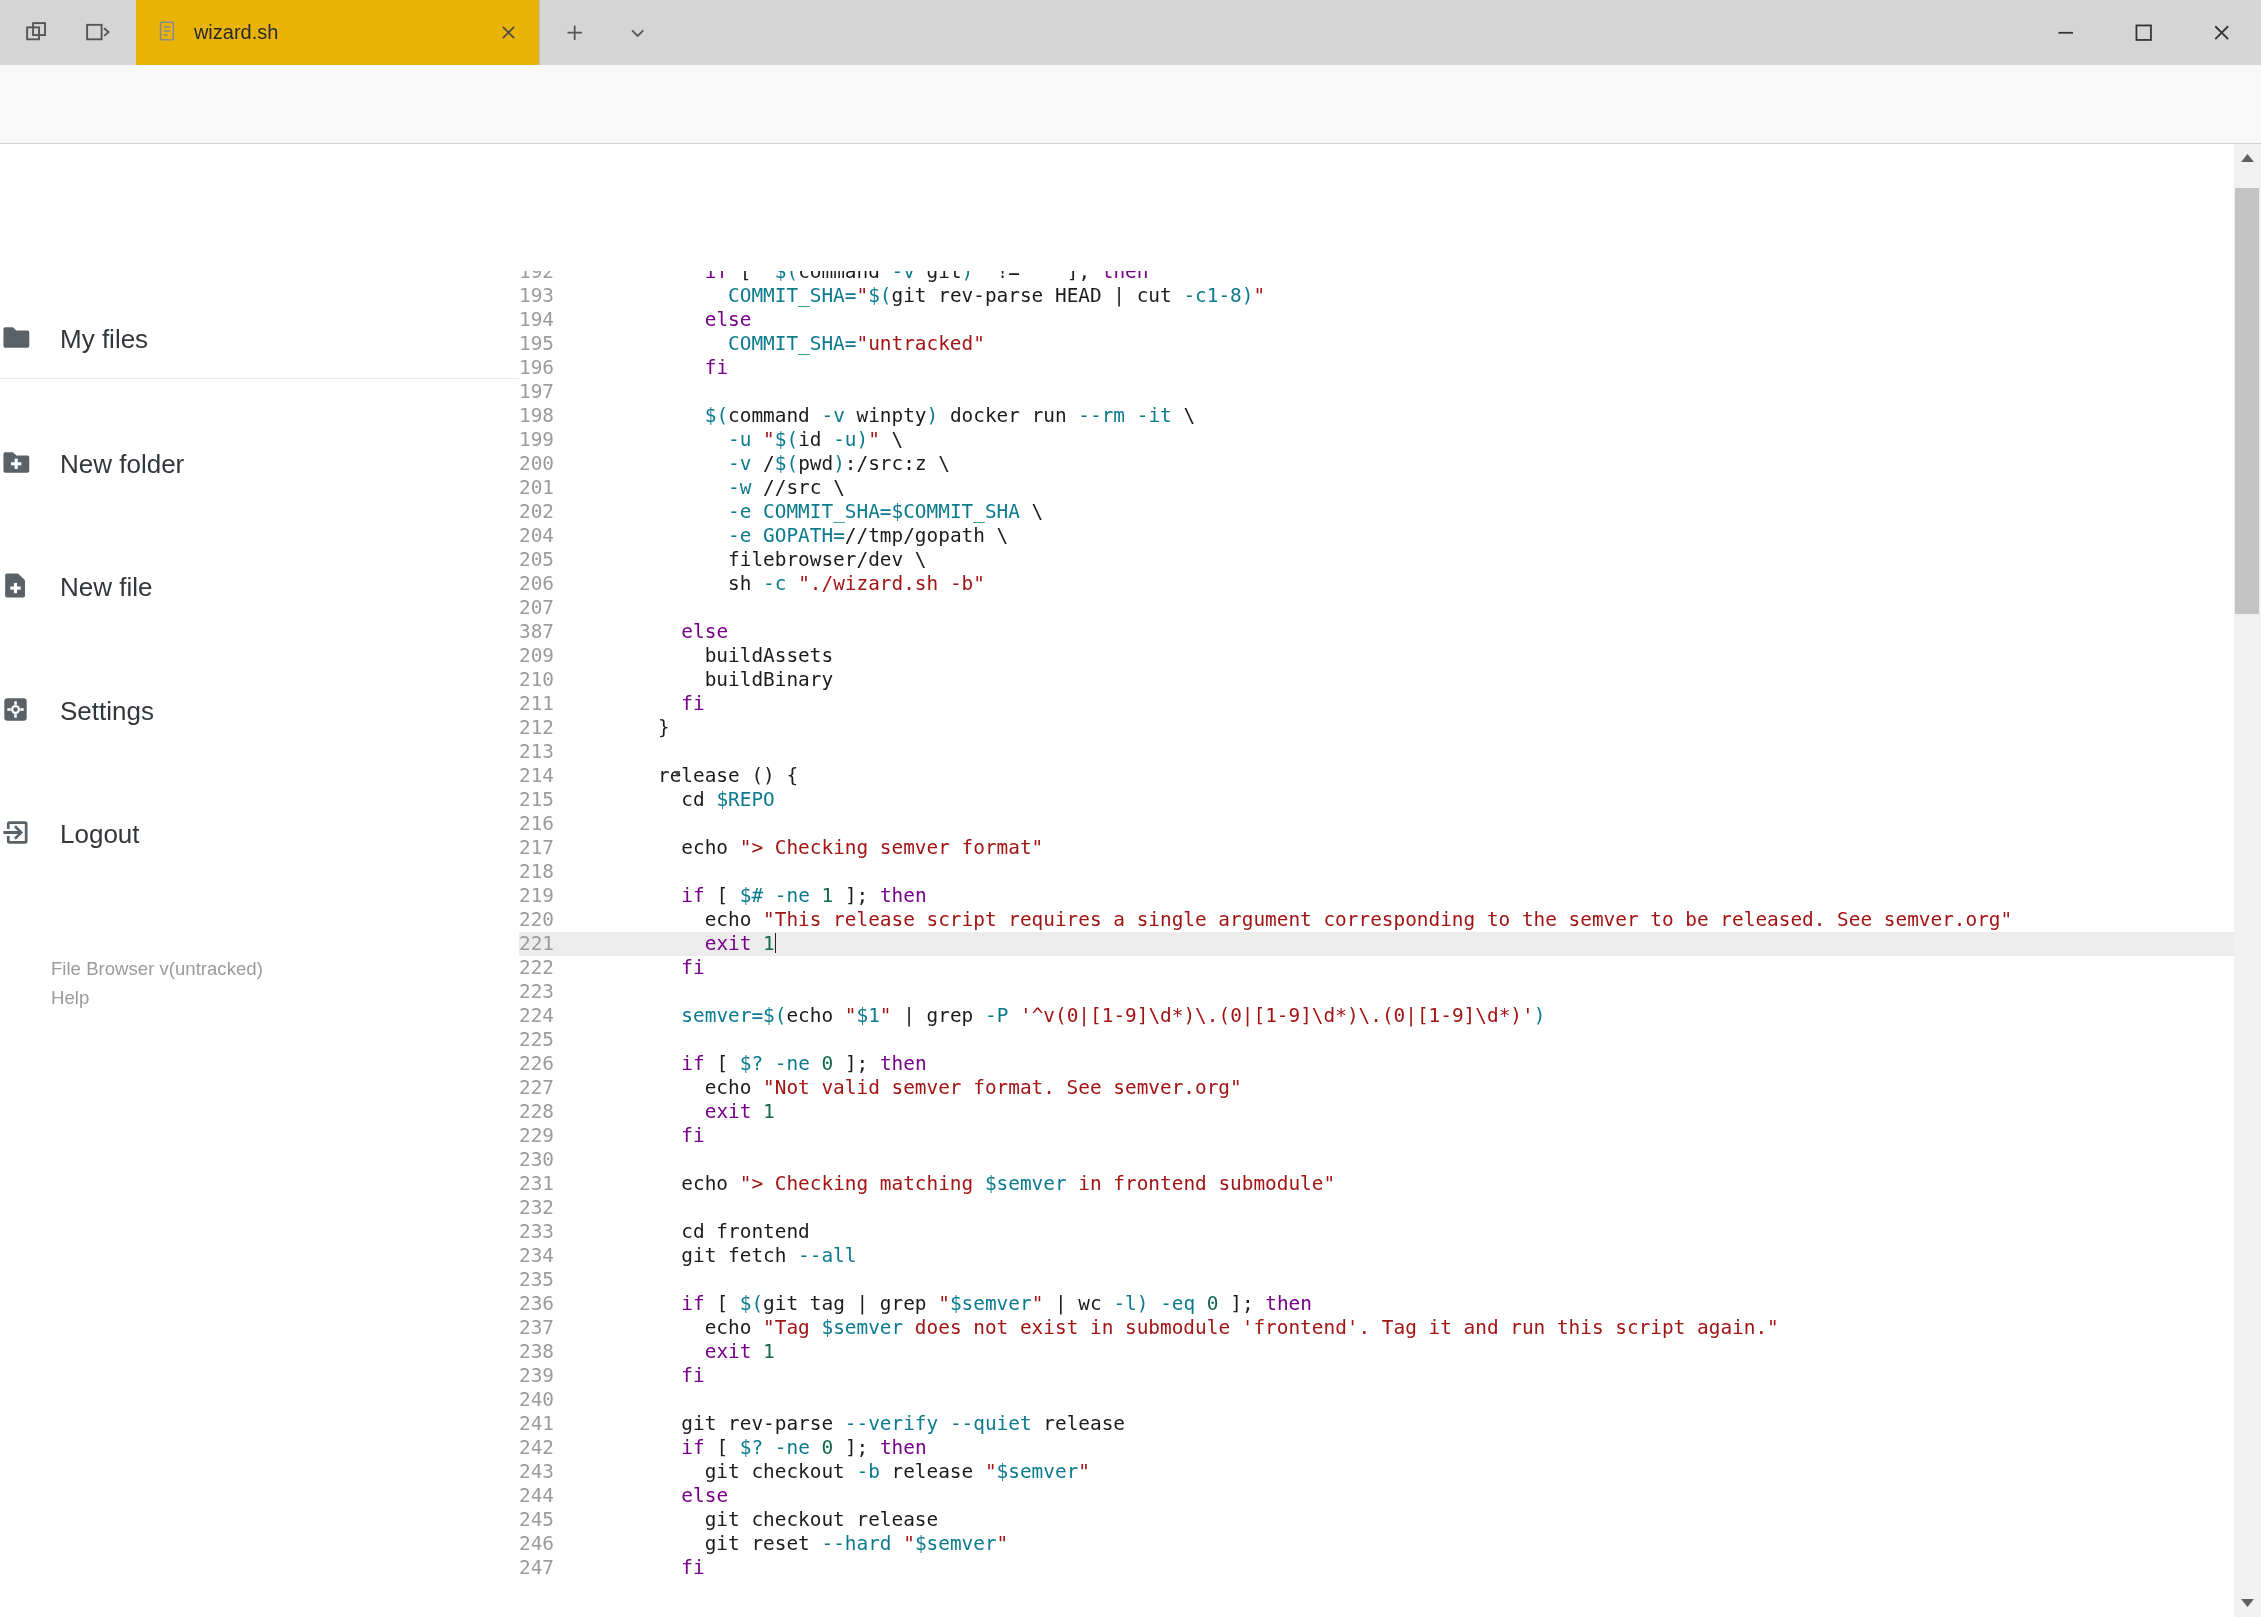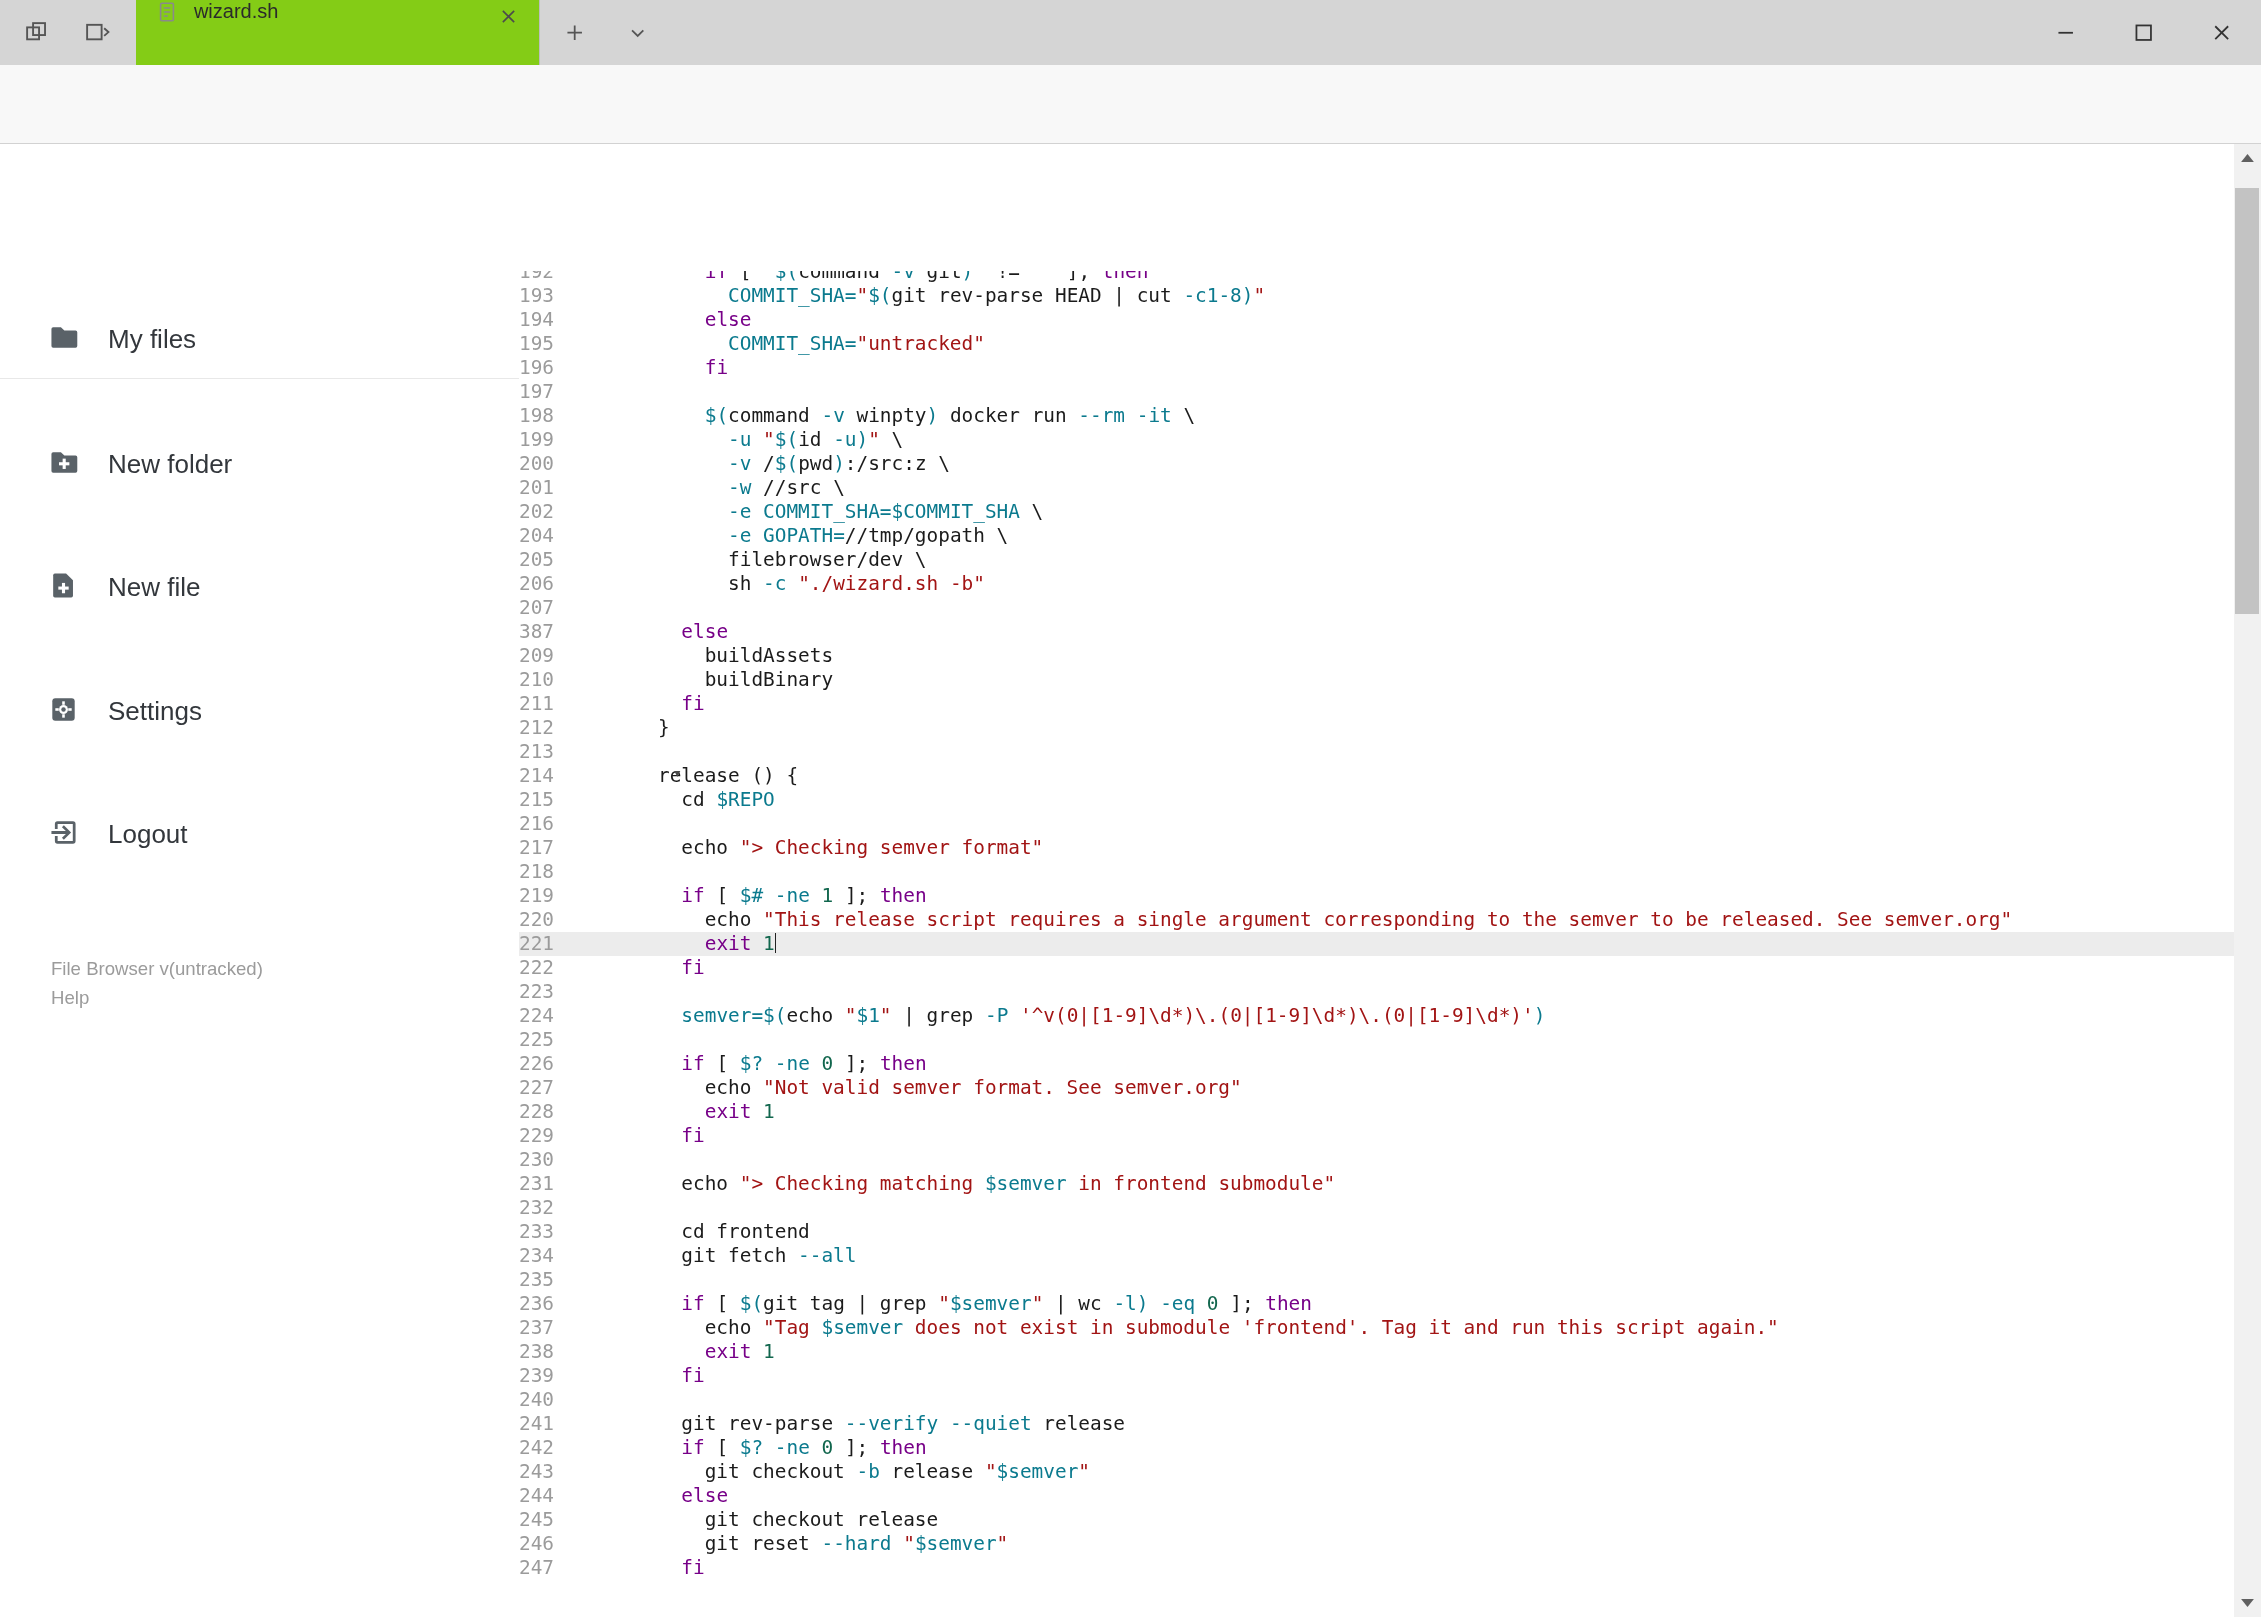--- a/index.html
+++ b/index.html
@@ -4,21 +4,21 @@
 <title>wizard.sh</title>
 <style>
   *{margin:0;padding:0;box-sizing:border-box}
   html,body{background:#fff}
   body{font-family:"Liberation Sans",sans-serif}
   .stage{position:relative;width:2261px;height:1617px;background:#fff;overflow:hidden}
 
   
   .tabstrip{position:absolute;left:0;top:0;width:2261px;height:65px;background:#d5d5d5}
   .strip-btn{position:absolute;top:14.5px;width:36px;height:36px;display:flex;align-items:center;justify-content:center}
-  .tab{position:absolute;left:136px;top:0;width:404px;height:65px;background:#84cc16;border-right:1.6px solid #bdbdbd;display:flex;align-items:flex-start;padding:0 14.5px 0 19.4px}
+  .tab{position:absolute;left:136px;top:0;width:404px;height:65px;background:#eab308;border-right:1.6px solid #bdbdbd;display:flex;align-items:center;padding:0 14.5px 0 19.4px}
   .tab-title{font-size:20px;color:#2b2b2b;flex:1;margin-left:14.5px;white-space:nowrap;overflow:hidden}
   .tab-close{width:32px;height:32px;display:flex;align-items:center;justify-content:center}
   .win-controls{position:absolute;right:0;top:0;height:65px;display:flex}
   .win-btn{width:78px;height:65px;display:flex;align-items:center;justify-content:center}
 
   
   .toolbar{position:absolute;left:0;top:65px;width:2261px;height:79px;background:#f8f8f8;border-bottom:1.6px solid #d2d2d2}
   .nav-btn{position:absolute;top:78px;width:52px;height:52px;display:flex;align-items:center;justify-content:center}
   .url-field{position:absolute;left:360px;top:79px;width:1531px;height:50px;background:#fff;border:1.6px solid #a6a6a6;display:flex;align-items:center;padding:0 11.3px 0 13px}
   .url-text{font-size:22.6px;margin-left:14.5px;flex:1;white-space:nowrap;overflow:hidden}
@@ -30,21 +30,21 @@
   
   .app-header{position:absolute;left:0;top:144px;width:2261px;height:128px;background:#fff;border-bottom:1.6px solid #e6e6e6}
   .fb-logo{position:absolute;left:32px;top:167px;width:81px;height:81px}
   .search-box{position:absolute;left:149px;top:170px;width:804px;height:84px;background:#fff;border:1.6px solid #e9e9e9;border-radius:3.2px;display:flex;align-items:center;padding:0 16px 0 27.4px;box-shadow:0 0.8px 2.4px rgba(0,0,0,.04)}
   .search-box input{flex:1;border:none;outline:none;font-size:24px;color:#424242;margin-left:21px;font-family:"Liberation Sans",sans-serif;background:transparent}
   .search-box input::placeholder{color:#9e9e9e}
   .hdr-action{position:absolute;top:190px;width:45px;height:45px;display:flex;align-items:center;justify-content:center}
 
   
   .sidebar{position:absolute;left:0;top:271px;width:519px;bottom:0;background:#fff}
-  .side-item{position:absolute;left:0;width:100%;height:78px;display:flex;align-items:center;padding-left:48px}
+  .side-item{position:absolute;left:0;width:100%;height:78px;display:flex;align-items:center;}
   .side-item .lbl{font-size:26px;color:#33373c;margin-left:29px}
   .side-divider{position:absolute;left:0;top:107px;width:519px;height:0;border-top:1.6px solid #e8e8e8}
   .side-footer{position:absolute;left:51px;top:683px;font-size:18.6px;color:#9b9b9b;line-height:29px}
 
   
   .editor{position:absolute;left:519px;top:271px;right:27.4px;bottom:0;overflow:hidden;background:#fff}
   .code-scroll{margin-top:-11.3px}
   .code-row{display:flex;height:24px;line-height:24px;font:19.4px "DejaVu Sans Mono",monospace}
   .code-row.active{background:#ececec}
   .gutter{flex:none;width:139px;color:#9b9b9b;position:relative}

